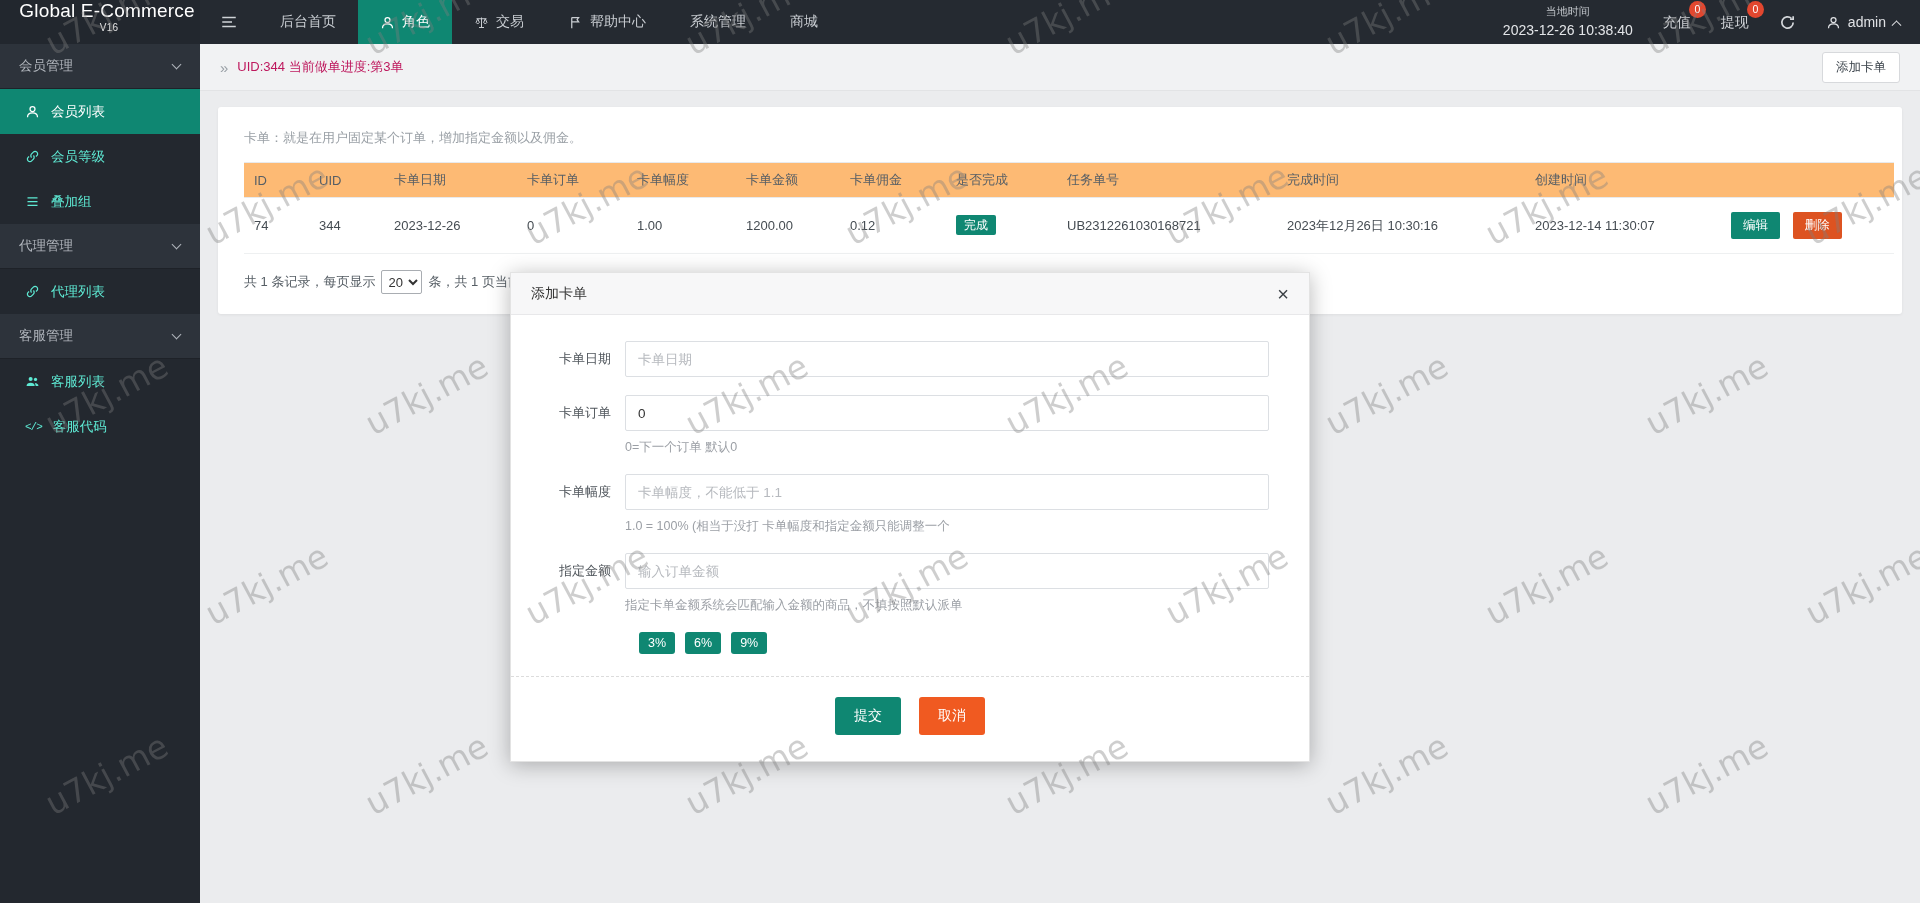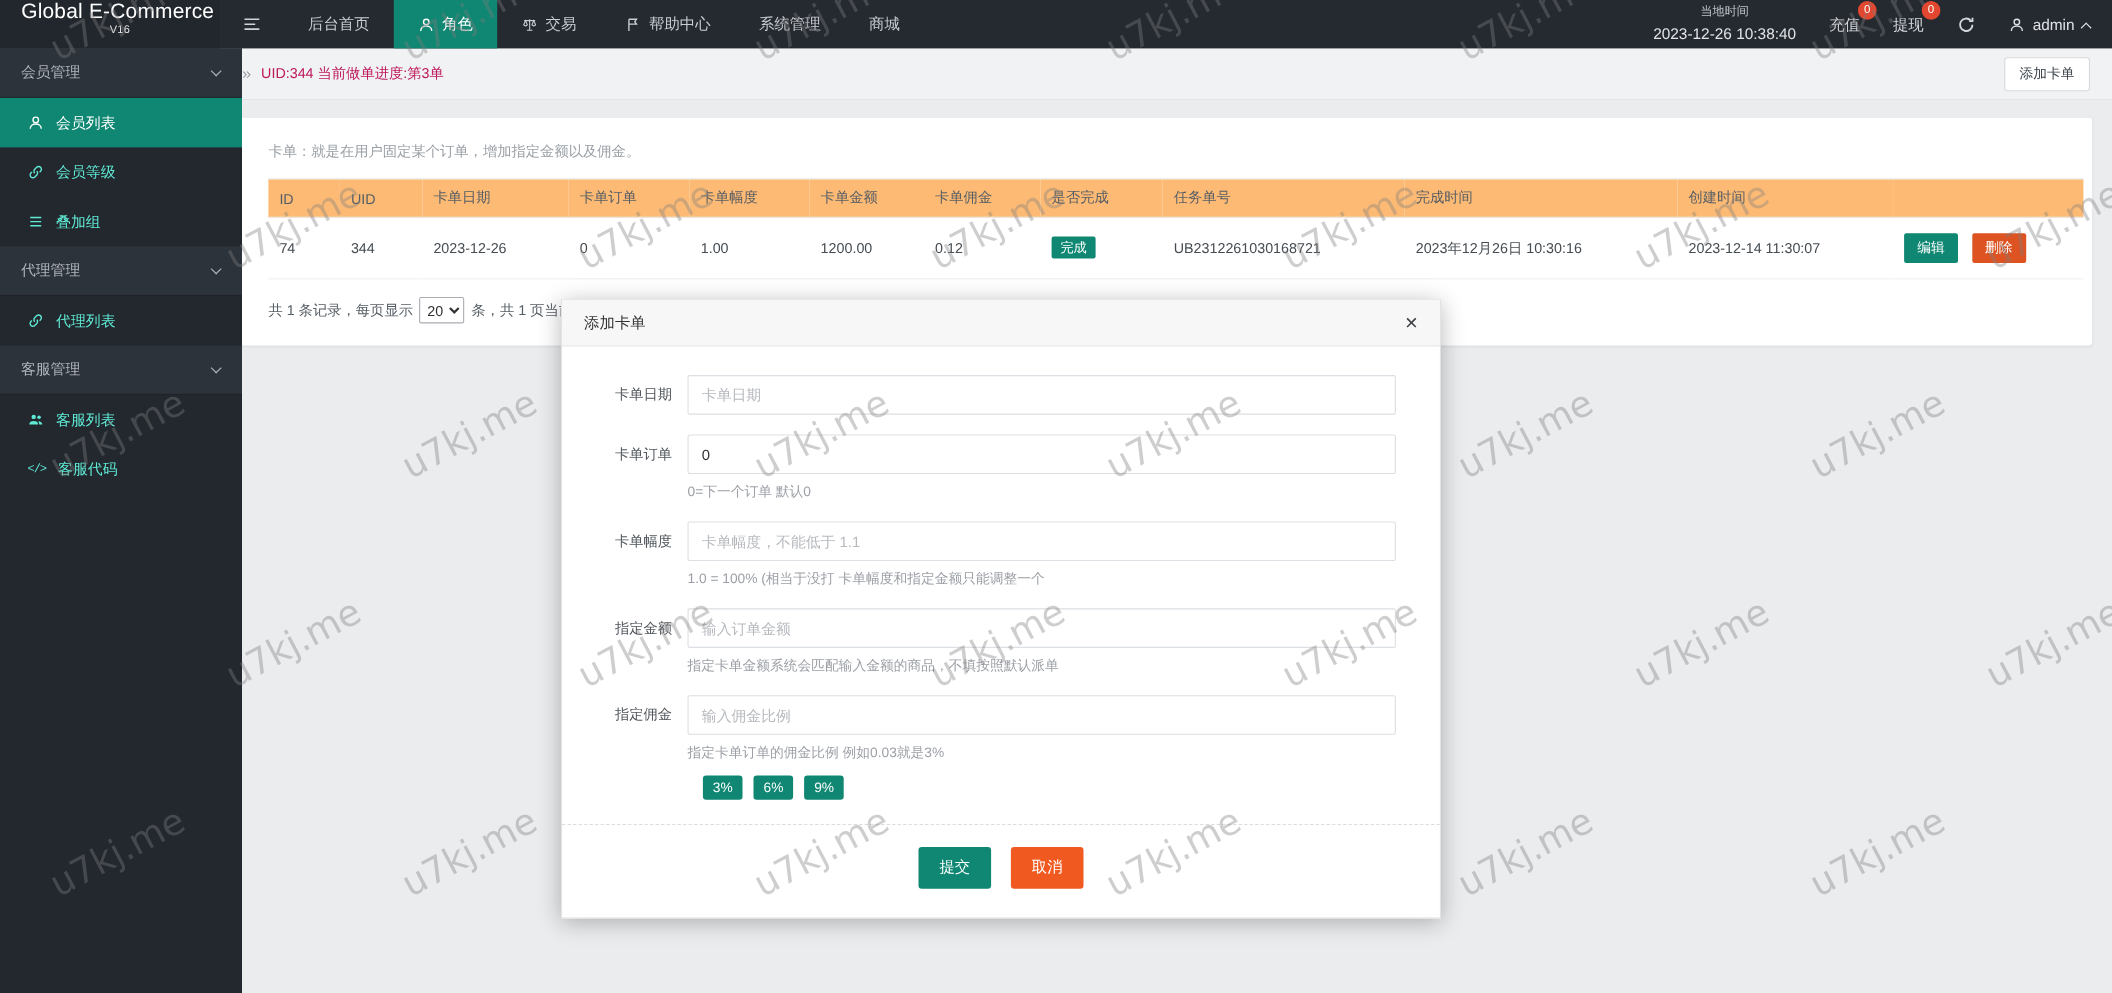--- a/index.html
+++ b/index.html
@@ -25,21 +25,21 @@
   .count-badge { position:absolute; top:-11px; right:-15px; min-width:17px; height:17px; line-height:17px; background:#e2472f; color:#fff; font-size:10.5px; text-align:center; border-radius:9px; padding:0 3px; }
   .refresh-btn { cursor:pointer; color:#d4d7db; }
   .refresh-btn svg { width:17px; height:17px; }
   .user-box { display:flex; align-items:center; gap:7px; font-size:14px; color:#e0e2e5; cursor:pointer; }
   .user-box svg { width:15px; height:15px; }
   .chev { width:7px; height:7px; border-right:1.6px solid currentColor; border-bottom:1.6px solid currentColor; display:inline-block; }
   .chev.up { transform:rotate(-135deg) translate(-2px,-2px); }
   .chev.down { transform:rotate(45deg); margin-top:-4px; }
 
   
-  .sidebar { position:absolute; top:44px; left:0; bottom:0; width:220px; background:#23282f; z-index:4; }
+  .sidebar { position:absolute; top:44px; left:0; bottom:0; width:200px; background:#23282f; z-index:4; }
   .group-header { height:45px; display:flex; align-items:center; justify-content:space-between; padding:0 20px 0 19px; background:#2d333b; color:#b0b5bc; font-size:13.5px; cursor:pointer; border-bottom:1px solid #1e2228; }
   .side-item { height:45px; display:flex; align-items:center; gap:11px; padding-left:25px; color:#5eead4; font-size:13.5px; cursor:pointer; }
   .side-item svg { width:15px; height:15px; flex:none; }
   .side-item.active { background:#0f8772; color:#fff; }
   .code-glyph { font-family:"Liberation Mono","DejaVu Sans Mono",monospace; font-size:11px; letter-spacing:-1px; }
 
   
   .main { margin-left:200px; height:859px; display:flex; flex-direction:column; }
   .breadcrumb-bar { height:47px; background:#f1f2f3; border-bottom:1px solid #e2e3e5; display:flex; align-items:center; padding:0 20px; flex:none; }
   .crumb-caret { color:#9aa0a6; font-size:15px; }
@@ -327,27 +327,20 @@
         <div class="hint">1.0 = 100% (相当于没打 卡单幅度和指定金额只能调整一个</div>
       </div>
     </div>
     <div class="form-row">
       <div class="form-label">指定金额</div>
       <div class="form-field">
         <input type="text" placeholder="输入订单金额" style="">
         <div class="hint">指定卡单金额系统会匹配输入金额的商品，不填按照默认派单</div>
       </div>
     </div>
-    <div class="form-row" style="margin-bottom:12px">
-      <div class="form-label">指定佣金</div>
-      <div class="form-field">
-        <input type="text" placeholder="输入佣金比例" style="">
-        <div class="hint">指定卡单订单的佣金比例 例如0.03就是3%</div>
-      </div>
-    </div>
     <div class="quick-badges">
       <span class="qb">3%</span>
       <span class="qb">6%</span>
       <span class="qb">9%</span>
     </div>
   </div>
   <div class="modal-divider"></div>
   <div class="modal-footer">
     <button class="btn-submit">提交</button>
     <button class="btn-cancel">取消</button>

